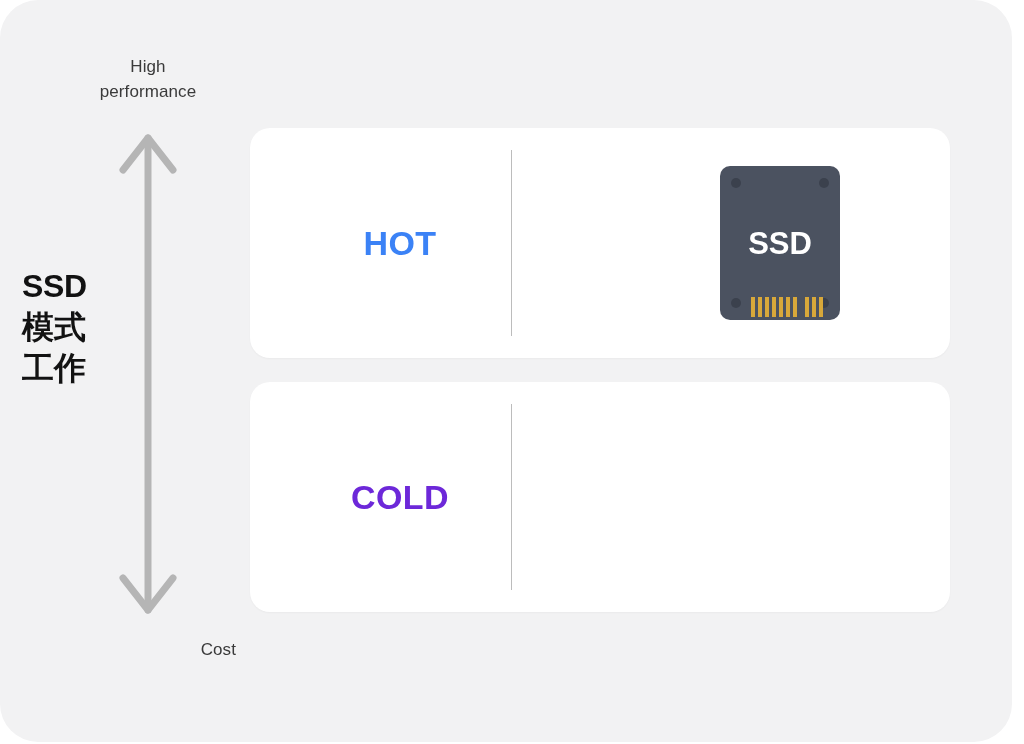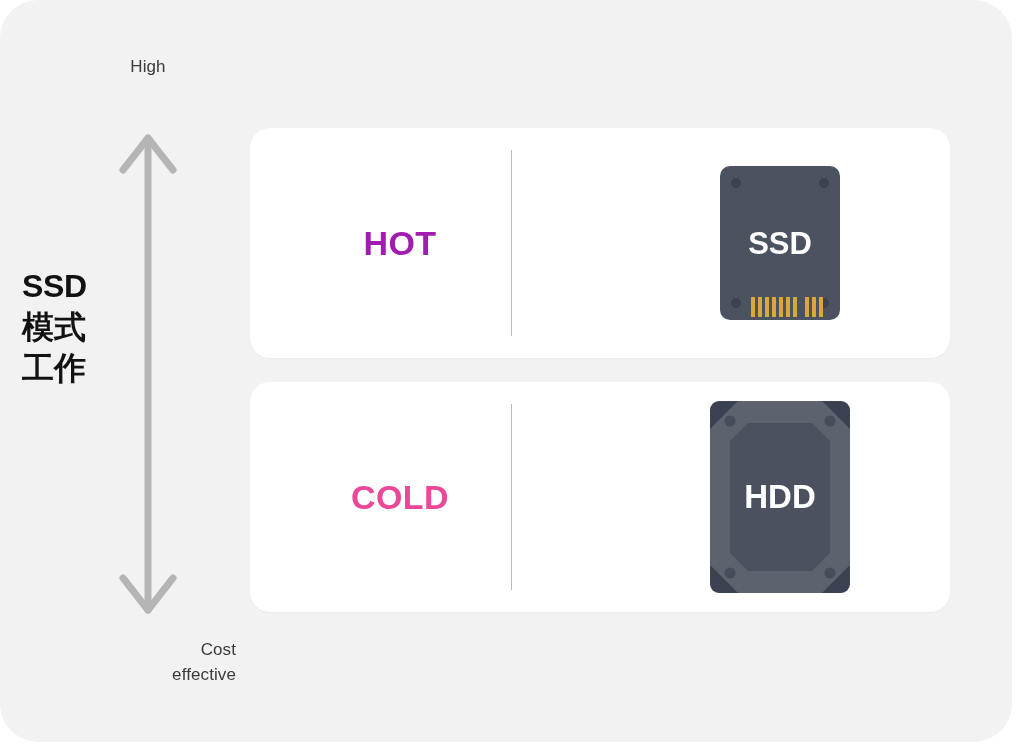--- a/index.html
+++ b/index.html
@@ -129,48 +129,48 @@
 <body>
 
 <div id="stage">
 
   <div class="panel" style="background: rgb(242, 242, 243);"></div>
 
   <div class="axis-col">
 
     <div class="axis-label top">
       <div>High</div>
+      <div>performance</div>
     </div>
 
     <div class="axis-arrow">
       <svg width="76" height="492" viewBox="0 0 76 492" xmlns="http://www.w3.org/2000/svg">
         <g stroke="#b5b5b5" stroke-width="7" fill="none" stroke-linecap="round" stroke-linejoin="round">
           <line x1="38" y1="10" x2="38" y2="482"></line>
           <polyline points="13,42 38,10 63,42"></polyline>
           <polyline points="13,450 38,482 63,450"></polyline>
         </g>
       </svg>
     </div>
 
     <div class="axis-title">
       <div>SSD</div>
       <div class="cjk">模式</div>
       <div class="cjk">工作</div>
     </div>
 
     <div class="axis-label bottom">
       <div>Cost</div>
-      <div>effective</div>
     </div>
 
   </div>
 
   <div class="card hot">
 
-    <div class="card-label hot-text" style="color: #a21caf;">HOT</div>
+    <div class="card-label hot-text" style="color: #3b82f6;">HOT</div>
 
     <div class="card-divider"></div>
 
     <div class="card-device">
       <svg class="device-svg" width="124" height="158" viewBox="0 0 124 158" xmlns="http://www.w3.org/2000/svg">
 
         <rect x="2" y="2" width="120" height="154" rx="10" ry="10" fill="#4b5260"></rect>
 
         <circle cx="18" cy="19" r="5" fill="#3b414d"></circle>
         <circle cx="106" cy="19" r="5" fill="#3b414d"></circle>
@@ -192,37 +192,19 @@
         </g>
 
         <text x="62" y="82" fill="#ffffff" font-family="Liberation Sans, sans-serif" font-size="31" font-weight="700" text-anchor="middle" dominant-baseline="middle">SSD</text>
       </svg>
       <span class="visually-hidden">SSD</span>
     </div>
   </div>
 
   <div class="card cold">
 
-    <div class="card-label cold-text" style="color: #ec4899;">COLD</div>
+    <div class="card-label cold-text" style="color: #6d28d9;">COLD</div>
 
     <div class="card-divider"></div>
 
-    <div class="card-device">
-      <svg class="device-svg" width="144" height="196" viewBox="0 0 144 196" xmlns="http://www.w3.org/2000/svg">
-
-        <rect x="2" y="2" width="140" height="192" rx="9" ry="9" fill="#3a4150"></rect>
-
-        <path fill="#5c636f" d="M30 2 H114 L142 30 V166 L114 194 H30 L2 166 V30 Z"></path>
-
-        <path fill="#4b515e" d="M40 24 H104 L122 42 V154 L104 172 H40 L22 154 V42 Z"></path>
-
-        <circle cx="22" cy="22" r="5.5" fill="#474e5b"></circle>
-        <circle cx="122" cy="22" r="5.5" fill="#474e5b"></circle>
-        <circle cx="22" cy="174" r="5.5" fill="#474e5b"></circle>
-        <circle cx="122" cy="174" r="5.5" fill="#474e5b"></circle>
-
-        <text x="72" y="100" fill="#ffffff" font-family="Liberation Sans, sans-serif" font-size="33" font-weight="700" text-anchor="middle" dominant-baseline="middle">HDD</text>
-      </svg>
-      <span class="visually-hidden">HDD</span>
-    </div>
   </div>
 
 </div>
 
 </body></html>

